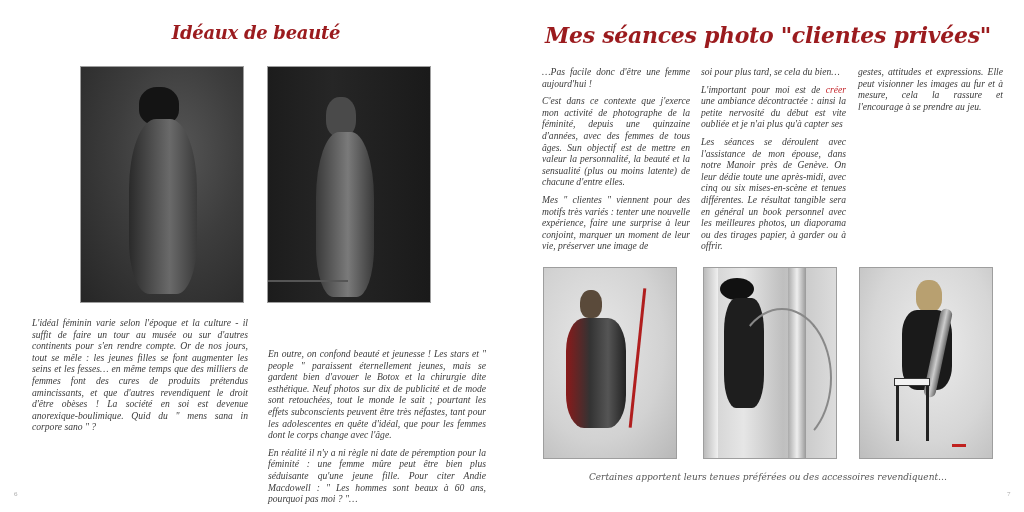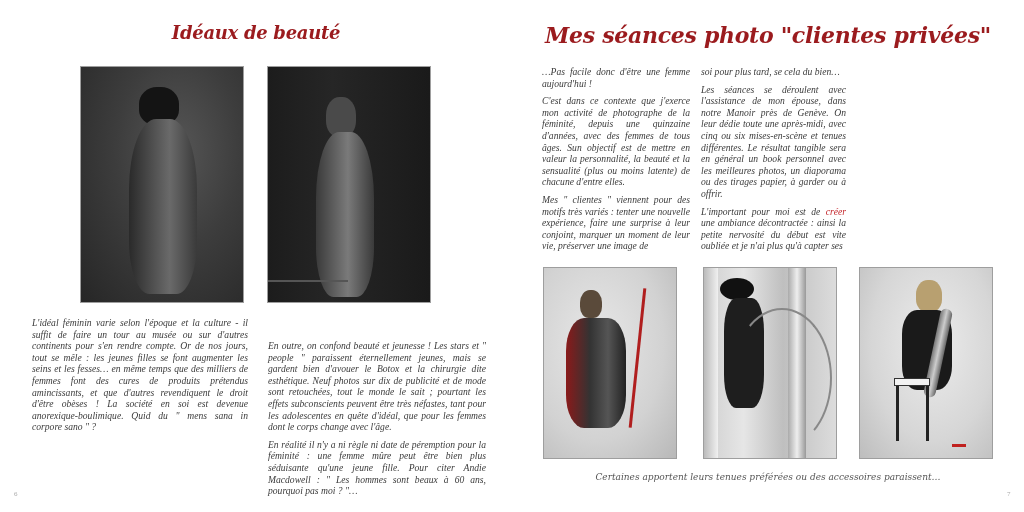--- a/index.html
+++ b/index.html
@@ -37,21 +37,21 @@
           background: radial-gradient(ellipse at 55% 40%, #ececec 0%, #d6d6d6 60%, #bdbdbd 100%); }
 
     .col {
       position: absolute; font-size: 9.6px; line-height: 11.6px;
       text-align: justify; hyphens: auto; color: #3b3b3b;
     }
     .col p { margin-bottom: 6px; font-style: italic; }
     .red { color: #c4262b; }
 
     .lc1 { left: 32px; top: 317px; width: 216px; }
-    .lc2 { left: 268px; top: 340px; width: 218px; }
+    .lc2 { left: 268px; top: 348px; width: 218px; }
 
     .rc1 { left: 30px; top: 66px; width: 148px; }
     .rc2 { left: 189px; top: 66px; width: 145px; }
     .rc3 { left: 346px; top: 66px; width: 145px; }
 
     .caption {
       position: absolute; top: 472px; left: 0; width: 512px; text-align: center;
       font-style: italic; font-size: 9px; color: #555;
       font-family: "DejaVu Serif", serif;
     }
@@ -95,27 +95,28 @@
   <h1 class="title">Mes séances photo "clientes privées"</h1>
 
   <div class="col rc1">
     <p>…Pas facile donc d'être une femme aujourd'hui !</p>
     <p>C'est dans ce contexte que j'exerce mon activité de photographe de la féminité, depuis une quinzaine d'années, avec des femmes de tous âges. Sun objectif est de mettre en valeur la personnalité, la beauté et la sensualité (plus ou moins latente) de chacune d'entre elles.</p>
     <p>Mes " clientes " viennent pour des motifs très variés : tenter une nouvelle expérience, faire une surprise à leur conjoint, marquer un moment de leur vie, préserver une image de</p>
   </div>
 
   <div class="col rc2">
     <p>soi pour plus tard, se cela du bien…</p>
-    <p>Les séances se déroulent avec l'assistance de mon épouse, dans notre Manoir près de Genève. On leur dédie toute une après-midi, avec cinq ou six mises-en-scène et tenues différentes. Le résultat tangible sera en général un book personnel avec les meilleures photos, un diaporama ou des tirages papier, à garder ou à offrir.</p>
     <p>
       <span>L'important pour moi est de </span><span class="red">créer</span><span> une ambiance décontractée : ainsi la petite nervosité du début est vite oubliée et je n'ai plus qu'à capter ses</span>
     </p>
+    <p>Les séances se déroulent avec l'assistance de mon épouse, dans notre Manoir près de Genève. On leur dédie toute une après-midi, avec cinq ou six mises-en-scène et tenues différentes. Le résultat tangible sera en général un book personnel avec les meilleures photos, un diaporama ou des tirages papier, à garder ou à offrir.</p>
   </div>
 
   <div class="col rc3">
+    <p>gestes, attitudes et expressions.  Elle peut visionner les images au fur et à mesure, cela la rassure et l'encourage à se prendre au jeu.</p>
   </div>
 
   <div class="photo p3" title="Woman in racing suit crouching with red ski poles">
     <div class="fig" style="left:36px;top:22px;width:22px;height:28px;background:#5a4a3a;"></div>
     <div class="fig" style="left:22px;top:50px;width:60px;height:110px;background:linear-gradient(90deg,#8a1a1a,#333 40%,#555 70%,#222);border-radius:30%;"></div>
     <div style="position:absolute;left:92px;top:20px;width:3px;height:140px;background:#b01e1e;transform:rotate(6deg);"></div>
   </div>
 
   <div class="photo p4" title="Woman in hat on spiral staircase">
     <div style="position:absolute;left:84px;top:0;width:18px;height:192px;background:linear-gradient(90deg,#aaa,#eee,#999);"></div>
@@ -128,15 +129,15 @@
   <div class="photo p5" title="Woman in black dress playing saxophone on chair">
     <div class="fig" style="left:56px;top:12px;width:26px;height:32px;background:#b8a070;"></div>
     <div class="fig" style="left:42px;top:42px;width:50px;height:80px;background:#1a1a1a;border-radius:30%;"></div>
     <div style="position:absolute;left:72px;top:40px;width:12px;height:90px;background:linear-gradient(90deg,#777,#ccc,#666);transform:rotate(12deg);border-radius:6px;"></div>
     <div style="position:absolute;left:34px;top:110px;width:36px;height:8px;background:#f2f2f2;border:1px solid #333;"></div>
     <div style="position:absolute;left:36px;top:118px;width:3px;height:55px;background:#222;"></div>
     <div style="position:absolute;left:66px;top:118px;width:3px;height:55px;background:#222;"></div>
     <div style="position:absolute;left:92px;top:176px;width:14px;height:3px;background:#c0211f;"></div>
   </div>
 
-  <div class="caption">Certaines apportent leurs tenues préférées ou des accessoires paraissent…</div>
+  <div class="caption">Certaines apportent leurs tenues préférées ou des accessoires revendiquent…</div>
   <div class="folio folio-right">7</div>
 </div>
 
 </body></html>

